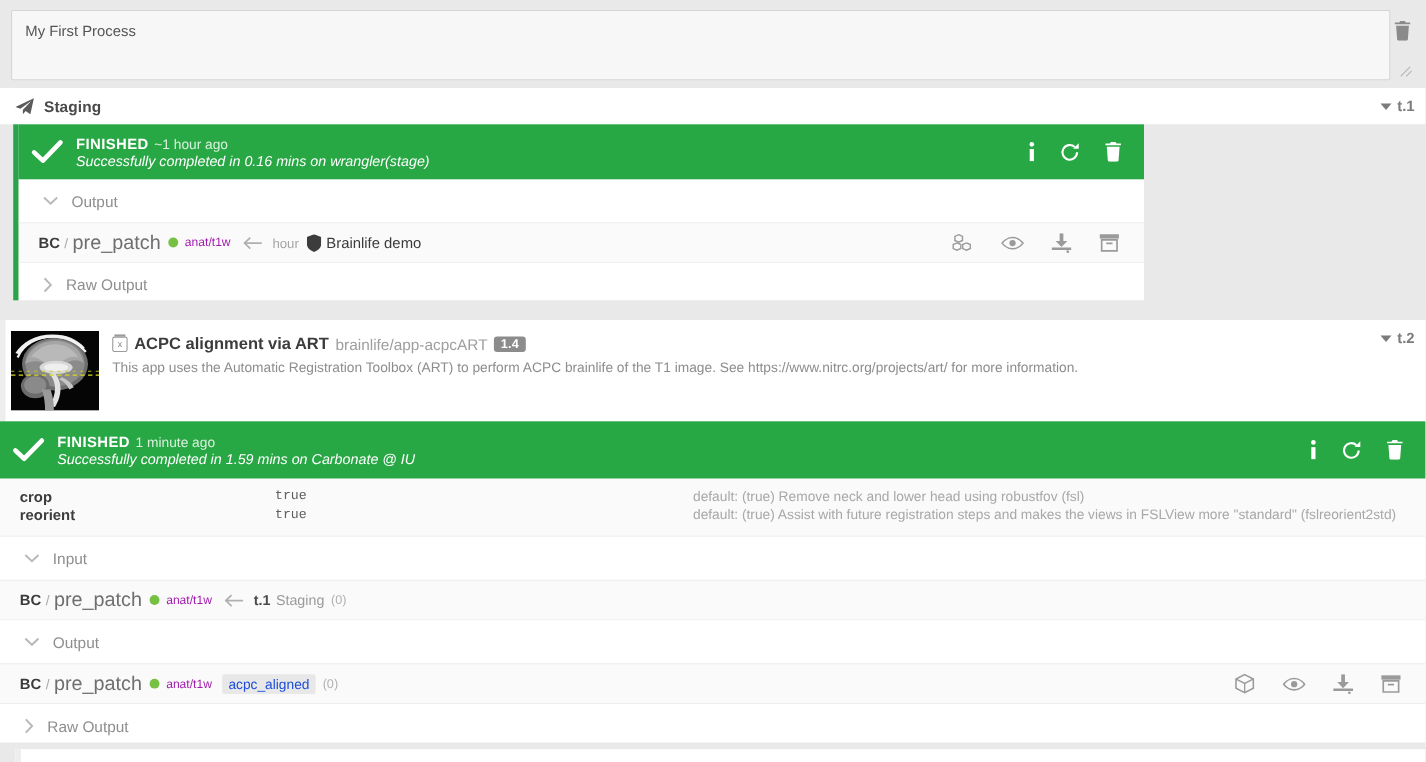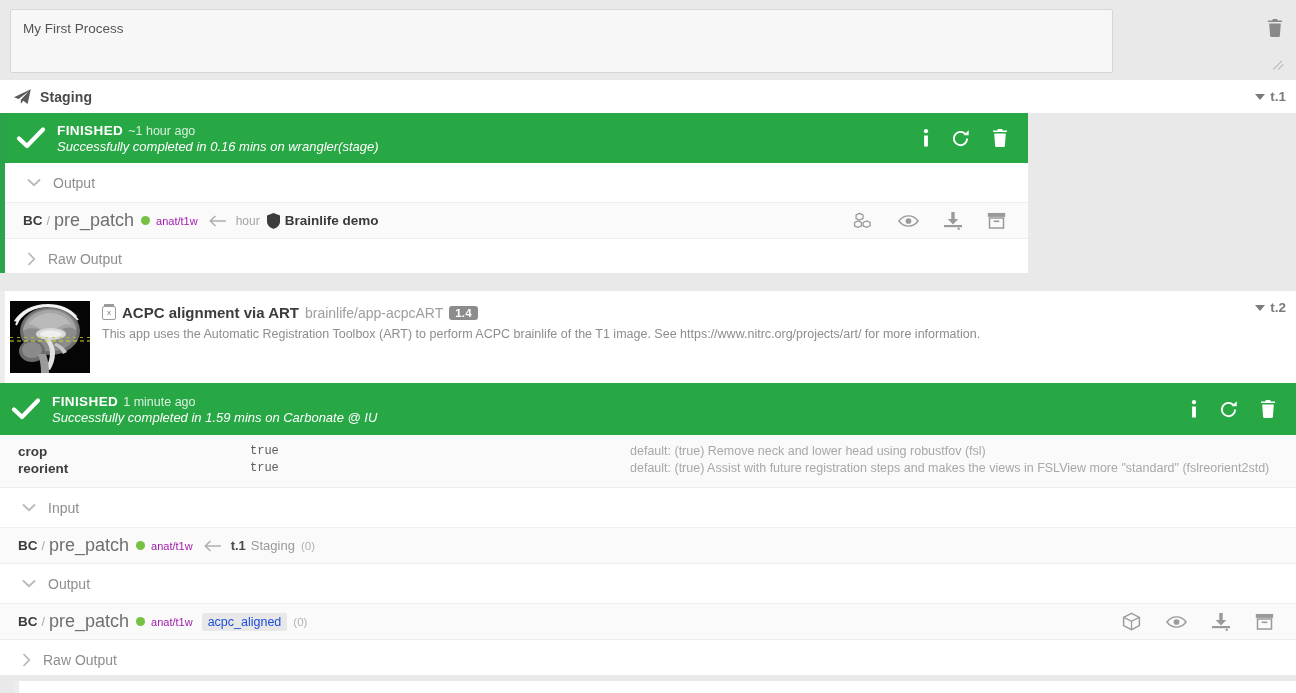--- a/index.html
+++ b/index.html
@@ -12,21 +12,21 @@
     overflow: hidden;
   }
   .page { position: relative; width: 1296px; height: 693px; background:#e9e9e9; }
 
   
   .top-area {
     position: absolute; left:0; top:0; width:1296px; height:80px;
     background:#e9e9e9;
   }
   .desc-box {
-    position:absolute; left:10px; top:9px; width:1103px; height:64px;
+    position:absolute; left:10px; top:9px; width:1254px; height:64px;
     background:#f7f7f7; border:1px solid #d6d6d6; border-radius:2px;
     padding:10px 12px; color:#555; font-size:13.5px; resize:none;
     font-family:"Liberation Sans", sans-serif; line-height:1.3;
     overflow:hidden;
   }
   .desc-box::placeholder{ color:#7a7a7a; }
   .resize-grip{
     position:absolute; right:12px; bottom:12px; width:10px; height:10px;
     pointer-events:none;
   }
@@ -50,21 +50,21 @@
     padding:0 10px 0 14px;
   }
   .stage-head .plane { color:#5a5a5a; display:flex; align-items:center; margin-right:9px; }
   .stage-title { font-weight:bold; font-size:14px; color:#4a4a4a; letter-spacing:.1px; }
   .stage-right { margin-left:auto; display:flex; align-items:center; gap:5px;
                  color:#7b7b7b; font-weight:bold; font-size:13.5px; cursor:pointer;}
   .caret-dn { width:0;height:0;border-left:5px solid transparent;border-right:5px solid transparent;
               border-top:6px solid #7b7b7b; }
 
   
-  .task { position:absolute; left:0; width:1028px; background:#fff; }
+  .task { position:absolute; left:12px; width:1028px; background:#fff; }
   .task .bodywrap { border-left:5px solid #2aa34a; background:#fff; }
 
   .status-bar {
     background:#28a745; color:#fff; height:50px;
     display:flex; align-items:center; padding:0 14px 0 0;
     position:relative;
   }
   .status-bar.tall { height:52px; }
   .check { width:52px; display:flex; align-items:center; justify-content:center; flex:0 0 52px;}
   .check svg{ display:block; }
@@ -90,21 +90,21 @@
     padding-left:18px; padding-right:10px;
   }
   .ds-row .proj { font-weight:bold; color:#3b3b3b; font-size:13.5px; }
   .ds-row .slash { color:#a9a9a9; margin:0 4px; font-size:12.5px;}
   .ds-row .subj { color:#6f6f6f; font-size:18px; }
   .dot { width:9px;height:9px;border-radius:50%;background:#76c043; display:inline-block; margin:0 6px 0 7px;}
   .ds-row .dtype { color:#a21caf; font-size:11px; }
   .arrow-l { color:#b0b0b0; margin:0 9px 0 11px; display:flex; align-items:center;}
   .from-lbl { color:#a5a5a5; font-size:12px; margin-right:7px; }
   .shield { color:#3c3c3c; margin-right:5px; display:flex; align-items:center;}
-  .proj-name { font-weight:bold; color:#3b3b3b; font-size:13.5px; }
+  .proj-name { font-weight:normal; color:#3b3b3b; font-size:13.5px; }
   .taskref { font-weight:bold; color:#4a4a4a; font-size:13px; margin-right:5px;}
   .taskname { color:#9b9b9b; font-size:13px; }
   .count { color:#b0b0b0; font-size:11.5px; margin-left:6px; }
   .tagbadge { background:#e8e8e8; color:#1d4ed8; font-size:12.5px; padding:2px 6px; border-radius:2px; margin-left:9px;}
   .row-icons { margin-left:auto; display:flex; align-items:center; gap:25px; padding-right:12px; color:#9a9a9a;}
   .row-icons .ic{ cursor:pointer; display:flex; align-items:center;}
 
   
   .app-sec { position:absolute; left:0; width:1296px; background:#fff; }
   .app-head { display:flex; background:#fff; padding:10px 10px 10px 0; position:relative;

